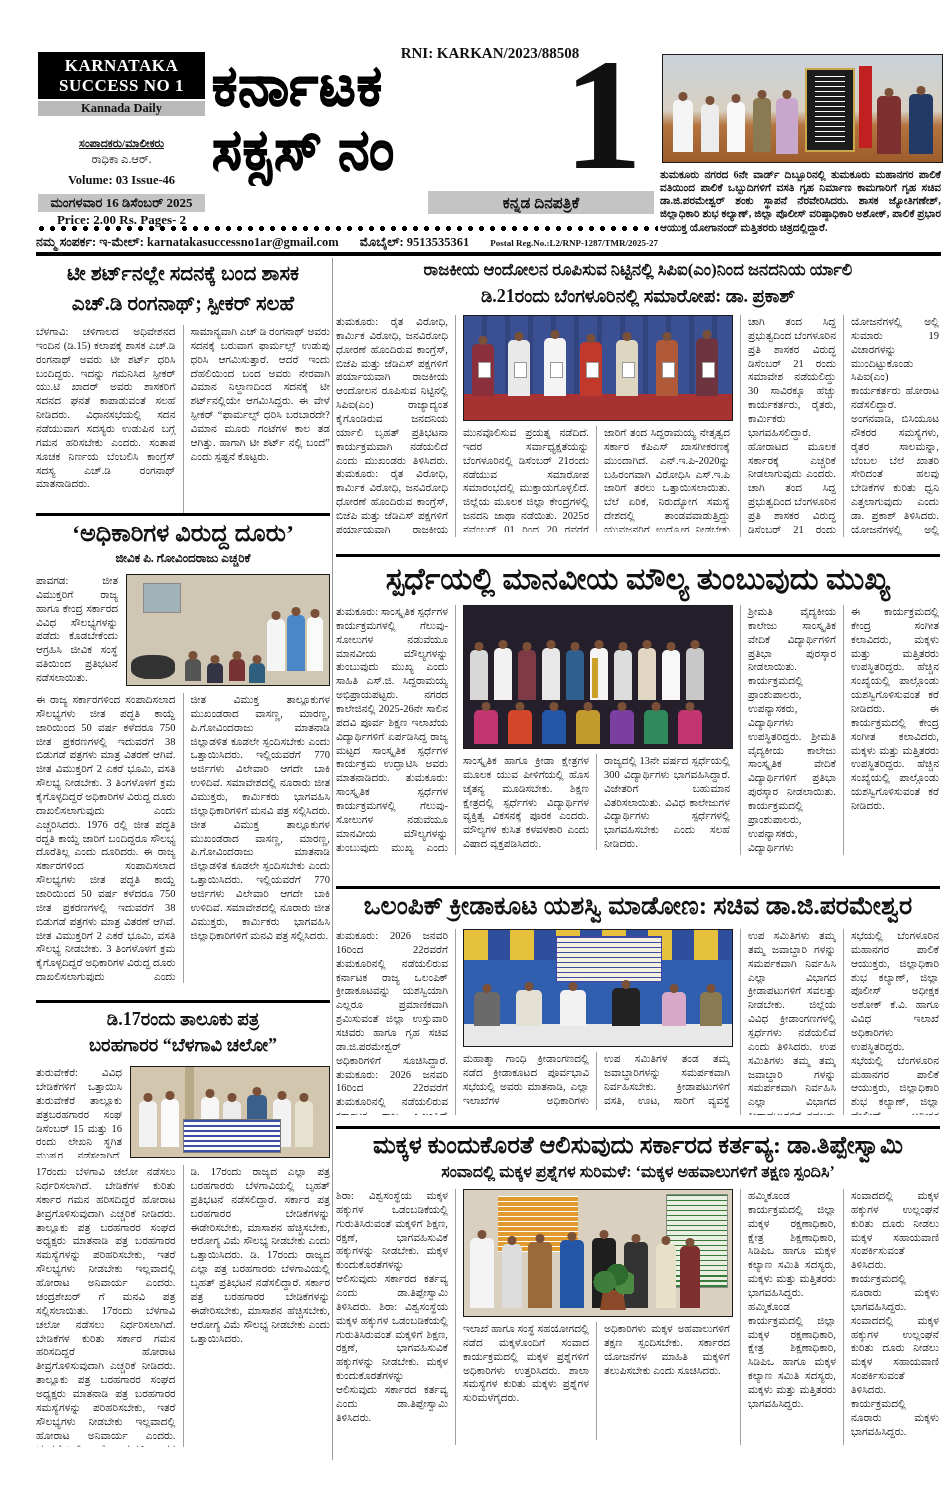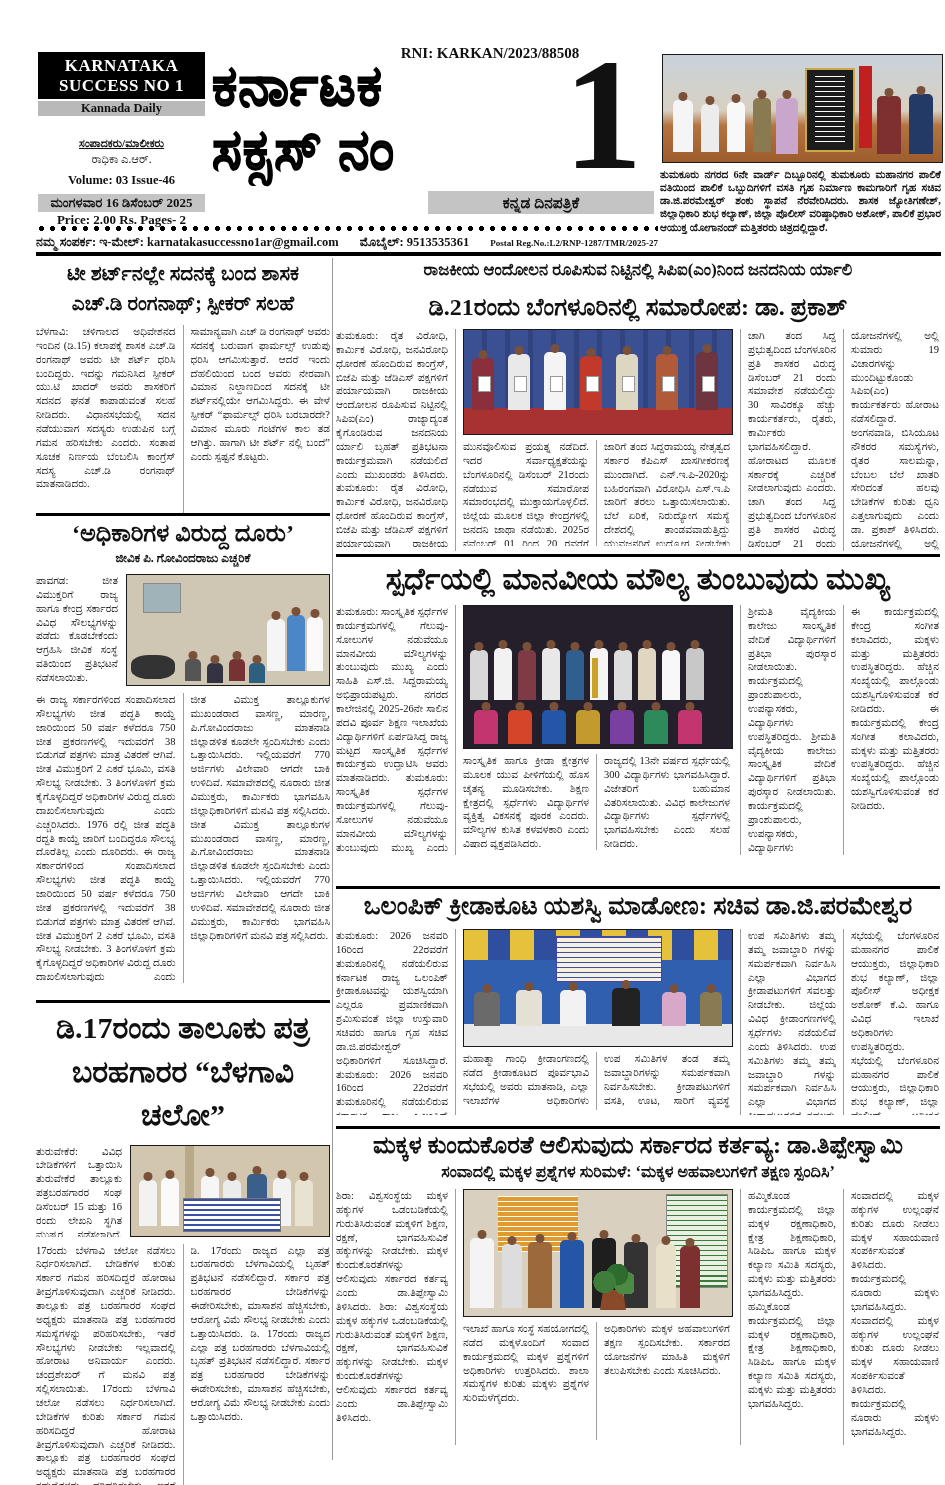--- a/index.html
+++ b/index.html
@@ -128,21 +128,21 @@
       </div>
     </div>
     <div class="cols" style="margin-top:7px;height:290px;">
       <div class="bodytxt" style="width:140px;height:290px;">ಈ ರಾಜ್ಯ ಸರ್ಕಾರಗಳಿಂದ ಸಂಪಾದಿಸಲಾದ ಸೌಲಭ್ಯಗಳು ಜೀತ ಪದ್ಧತಿ ಕಾಯ್ದೆ ಜಾರಿಯಿಂದ 50 ವರ್ಷ ಕಳೆದರೂ 750 ಜೀತ ಪ್ರಕರಣಗಳಲ್ಲಿ ಇದುವರೆಗೆ 38 ಬಿಡುಗಡೆ ಪತ್ರಗಳು ಮಾತ್ರ ವಿತರಣೆ ಆಗಿವೆ. ಜೀತ ವಿಮುಕ್ತರಿಗೆ 2 ಎಕರೆ ಭೂಮಿ, ವಸತಿ ಸೌಲಭ್ಯ ನೀಡಬೇಕು. 3 ತಿಂಗಳೊಳಗೆ ಕ್ರಮ ಕೈಗೊಳ್ಳದಿದ್ದರೆ ಅಧಿಕಾರಿಗಳ ವಿರುದ್ದ ದೂರು ದಾಖಲಿಸಲಾಗುವುದು ಎಂದು ಎಚ್ಚರಿಸಿದರು. 1976 ರಲ್ಲಿ ಜೀತ ಪದ್ಧತಿ ರದ್ದತಿ ಕಾಯ್ದೆ ಜಾರಿಗೆ ಬಂದಿದ್ದರೂ ಸೌಲಭ್ಯ ದೊರೆತಿಲ್ಲ ಎಂದು ದೂರಿದರು. ಈ ರಾಜ್ಯ ಸರ್ಕಾರಗಳಿಂದ ಸಂಪಾದಿಸಲಾದ ಸೌಲಭ್ಯಗಳು ಜೀತ ಪದ್ಧತಿ ಕಾಯ್ದೆ ಜಾರಿಯಿಂದ 50 ವರ್ಷ ಕಳೆದರೂ 750 ಜೀತ ಪ್ರಕರಣಗಳಲ್ಲಿ ಇದುವರೆಗೆ 38 ಬಿಡುಗಡೆ ಪತ್ರಗಳು ಮಾತ್ರ ವಿತರಣೆ ಆಗಿವೆ. ಜೀತ ವಿಮುಕ್ತರಿಗೆ 2 ಎಕರೆ ಭೂಮಿ, ವಸತಿ ಸೌಲಭ್ಯ ನೀಡಬೇಕು. 3 ತಿಂಗಳೊಳಗೆ ಕ್ರಮ ಕೈಗೊಳ್ಳದಿದ್ದರೆ ಅಧಿಕಾರಿಗಳ ವಿರುದ್ದ ದೂರು ದಾಖಲಿಸಲಾಗುವುದು ಎಂದು ಎಚ್ಚರಿಸಿದರು. 1976 ರಲ್ಲಿ ಜೀತ ಪದ್ಧತಿ ರದ್ದತಿ ಕಾಯ್ದೆ ಜಾರಿಗೆ ಬಂದಿದ್ದರೂ ಸೌಲಭ್ಯ ದೊರೆತಿಲ್ಲ ಎಂದು ದೂರಿದರು.</div>
       <div class="bodytxt" style="width:140px;height:290px;">ಜೀತ ವಿಮುಕ್ತ ತಾಲ್ಲೂಕುಗಳ ಮುಖಂಡರಾದ ವಾಸಣ್ಣ, ಮಾರಣ್ಣ, ಪಿ.ಗೋವಿಂದರಾಜು ಮಾತನಾಡಿ ಜಿಲ್ಲಾಡಳಿತ ಕೂಡಲೇ ಸ್ಪಂದಿಸಬೇಕು ಎಂದು ಒತ್ತಾಯಿಸಿದರು. ಇಲ್ಲಿಯವರೆಗೆ 770 ಅರ್ಜಿಗಳು ವಿಲೇವಾರಿ ಆಗದೇ ಬಾಕಿ ಉಳಿದಿವೆ. ಸಮಾವೇಶದಲ್ಲಿ ನೂರಾರು ಜೀತ ವಿಮುಕ್ತರು, ಕಾರ್ಮಿಕರು ಭಾಗವಹಿಸಿ ಜಿಲ್ಲಾಧಿಕಾರಿಗಳಿಗೆ ಮನವಿ ಪತ್ರ ಸಲ್ಲಿಸಿದರು. ಜೀತ ವಿಮುಕ್ತ ತಾಲ್ಲೂಕುಗಳ ಮುಖಂಡರಾದ ವಾಸಣ್ಣ, ಮಾರಣ್ಣ, ಪಿ.ಗೋವಿಂದರಾಜು ಮಾತನಾಡಿ ಜಿಲ್ಲಾಡಳಿತ ಕೂಡಲೇ ಸ್ಪಂದಿಸಬೇಕು ಎಂದು ಒತ್ತಾಯಿಸಿದರು. ಇಲ್ಲಿಯವರೆಗೆ 770 ಅರ್ಜಿಗಳು ವಿಲೇವಾರಿ ಆಗದೇ ಬಾಕಿ ಉಳಿದಿವೆ. ಸಮಾವೇಶದಲ್ಲಿ ನೂರಾರು ಜೀತ ವಿಮುಕ್ತರು, ಕಾರ್ಮಿಕರು ಭಾಗವಹಿಸಿ ಜಿಲ್ಲಾಧಿಕಾರಿಗಳಿಗೆ ಮನವಿ ಪತ್ರ ಸಲ್ಲಿಸಿದರು.</div>
     </div>
   </div>
   <div class="abs hrule" style="left:36px;top:1000px;width:294px;"></div>
 
   <div class="abs" style="left:36px;top:1006px;width:294px;">
-    <div class="ctr bold" style="font-size:30px;line-height:1.45;">
+    <div class="ctr bold" style="font-size:18px;line-height:1.45;">
       <div>ಡಿ.17ರಂದು ತಾಲೂಕು ಪತ್ರ</div>
       <div>ಬರಹಗಾರರ “ಬೆಳಗಾವಿ ಚಲೋ”</div>
     </div>
     <div style="display:flex;margin-top:8px;">
       <div class="bodytxt" style="width:86px;height:92px;">ತುರುವೇಕೆರೆ: ವಿವಿಧ ಬೇಡಿಕೆಗಳಿಗೆ ಒತ್ತಾಯಿಸಿ ತುರುವೇಕೆರೆ ತಾಲ್ಲೂಕು ಪತ್ರಬರಹಗಾರರ ಸಂಘ ಡಿಸೆಂಬರ್ 15 ಮತ್ತು 16 ರಂದು ಲೇಖನಿ ಸ್ಥಗಿತ ಮುಷ್ಕರ ನಡೆಸಲಾಗಿದೆ. ಡಿಸೆಂಬರ್</div>
       <div class="photo" style="margin-left:8px;width:198px;height:90px;background:#d2c6ae;flex-shrink:0;">
         <div class="abs" style="left:54px;top:0;width:9px;height:56px;background:#b8a988;"></div>
         <div class="fig" style="left:8px;bottom:10px;width:18px;height:46px;background:#f2f2f2;"></div>
         <div class="fig" style="left:30px;bottom:10px;width:18px;height:48px;background:#fafafa;"></div>
         <div class="fig" style="left:70px;bottom:10px;width:18px;height:50px;background:#f6f6f6;"></div>
@@ -154,21 +154,21 @@
       </div>
     </div>
     <div class="cols" style="margin-top:7px;height:282px;">
       <div class="bodytxt" style="width:140px;height:282px;">17ರಂದು ಬೆಳಗಾವಿ ಚಲೋ ನಡೆಸಲು ನಿರ್ಧರಿಸಲಾಗಿದೆ. ಬೇಡಿಕೆಗಳ ಕುರಿತು ಸರ್ಕಾರ ಗಮನ ಹರಿಸದಿದ್ದರೆ ಹೋರಾಟ ತೀವ್ರಗೊಳಿಸುವುದಾಗಿ ಎಚ್ಚರಿಕೆ ನೀಡಿದರು. ತಾಲ್ಲೂಕು ಪತ್ರ ಬರಹಗಾರರ ಸಂಘದ ಅಧ್ಯಕ್ಷರು ಮಾತನಾಡಿ ಪತ್ರ ಬರಹಗಾರರ ಸಮಸ್ಯೆಗಳನ್ನು ಪರಿಹರಿಸಬೇಕು, ಇತರೆ ಸೌಲಭ್ಯಗಳು ನೀಡಬೇಕು ಇಲ್ಲವಾದಲ್ಲಿ ಹೋರಾಟ ಅನಿವಾರ್ಯ ಎಂದರು. ಚಂದ್ರಶೇಖರ್ ಗೆ ಮನವಿ ಪತ್ರ ಸಲ್ಲಿಸಲಾಯಿತು. 17ರಂದು ಬೆಳಗಾವಿ ಚಲೋ ನಡೆಸಲು ನಿರ್ಧರಿಸಲಾಗಿದೆ. ಬೇಡಿಕೆಗಳ ಕುರಿತು ಸರ್ಕಾರ ಗಮನ ಹರಿಸದಿದ್ದರೆ ಹೋರಾಟ ತೀವ್ರಗೊಳಿಸುವುದಾಗಿ ಎಚ್ಚರಿಕೆ ನೀಡಿದರು. ತಾಲ್ಲೂಕು ಪತ್ರ ಬರಹಗಾರರ ಸಂಘದ ಅಧ್ಯಕ್ಷರು ಮಾತನಾಡಿ ಪತ್ರ ಬರಹಗಾರರ ಸಮಸ್ಯೆಗಳನ್ನು ಪರಿಹರಿಸಬೇಕು, ಇತರೆ ಸೌಲಭ್ಯಗಳು ನೀಡಬೇಕು ಇಲ್ಲವಾದಲ್ಲಿ ಹೋರಾಟ ಅನಿವಾರ್ಯ ಎಂದರು. ಚಂದ್ರಶೇಖರ್ ಗೆ ಮನವಿ ಪತ್ರ ಸಲ್ಲಿಸಲಾಯಿತು.</div>
       <div class="bodytxt" style="width:140px;height:282px;">ಡಿ. 17ರಂದು ರಾಜ್ಯದ ಎಲ್ಲಾ ಪತ್ರ ಬರಹಗಾರರು ಬೆಳಗಾವಿಯಲ್ಲಿ ಬೃಹತ್ ಪ್ರತಿಭಟನೆ ನಡೆಸಲಿದ್ದಾರೆ. ಸರ್ಕಾರ ಪತ್ರ ಬರಹಗಾರರ ಬೇಡಿಕೆಗಳನ್ನು ಈಡೇರಿಸಬೇಕು, ಮಾಸಾಶನ ಹೆಚ್ಚಿಸಬೇಕು, ಆರೋಗ್ಯ ವಿಮೆ ಸೌಲಭ್ಯ ನೀಡಬೇಕು ಎಂದು ಒತ್ತಾಯಿಸಿದರು. ಡಿ. 17ರಂದು ರಾಜ್ಯದ ಎಲ್ಲಾ ಪತ್ರ ಬರಹಗಾರರು ಬೆಳಗಾವಿಯಲ್ಲಿ ಬೃಹತ್ ಪ್ರತಿಭಟನೆ ನಡೆಸಲಿದ್ದಾರೆ. ಸರ್ಕಾರ ಪತ್ರ ಬರಹಗಾರರ ಬೇಡಿಕೆಗಳನ್ನು ಈಡೇರಿಸಬೇಕು, ಮಾಸಾಶನ ಹೆಚ್ಚಿಸಬೇಕು, ಆರೋಗ್ಯ ವಿಮೆ ಸೌಲಭ್ಯ ನೀಡಬೇಕು ಎಂದು ಒತ್ತಾಯಿಸಿದರು.</div>
     </div>
   </div>
 
   <div class="abs" style="left:336px;top:260px;width:604px;">
     <div class="ctr bold" style="font-size:16.5px;">ರಾಜಕೀಯ ಆಂದೋಲನ ರೂಪಿಸುವ ನಿಟ್ಟಿನಲ್ಲಿ ಸಿಪಿಐ(ಎಂ)ನಿಂದ ಜನದನಿಯ ರ್ಯಾಲಿ</div>
-    <div class="ctr bold" style="font-size:24px;margin-top:14px;">ಡಿ.21ರಂದು ಬೆಂಗಳೂರಿನಲ್ಲಿ ಸಮಾರೋಪ: ಡಾ. ಪ್ರಕಾಶ್</div>
+    <div class="ctr bold" style="font-size:18px;margin-top:6px;">ಡಿ.21ರಂದು ಬೆಂಗಳೂರಿನಲ್ಲಿ ಸಮಾರೋಪ: ಡಾ. ಪ್ರಕಾಶ್</div>
     <div class="cols" style="margin-top:8px;height:222px;">
       <div class="bodytxt" style="width:112px;height:222px;">ತುಮಕೂರು: ರೈತ ವಿರೋಧಿ, ಕಾರ್ಮಿಕ ವಿರೋಧಿ, ಜನವಿರೋಧಿ ಧೋರಣೆ ಹೊಂದಿರುವ ಕಾಂಗ್ರೆಸ್, ಬಿಜೆಪಿ ಮತ್ತು ಜೆಡಿಎಸ್ ಪಕ್ಷಗಳಿಗೆ ಪರ್ಯಾಯವಾಗಿ ರಾಜಕೀಯ ಆಂದೋಲನ ರೂಪಿಸುವ ನಿಟ್ಟಿನಲ್ಲಿ ಸಿಪಿಐ(ಎಂ) ರಾಜ್ಯಾದ್ಯಂತ ಕೈಗೊಂಡಿರುವ ಜನದನಿಯ ರ್ಯಾಲಿ ಬೃಹತ್ ಪ್ರತಿಭಟನಾ ಕಾರ್ಯಕ್ರಮವಾಗಿ ನಡೆಯಲಿದೆ ಎಂದು ಮುಖಂಡರು ತಿಳಿಸಿದರು. ತುಮಕೂರು: ರೈತ ವಿರೋಧಿ, ಕಾರ್ಮಿಕ ವಿರೋಧಿ, ಜನವಿರೋಧಿ ಧೋರಣೆ ಹೊಂದಿರುವ ಕಾಂಗ್ರೆಸ್, ಬಿಜೆಪಿ ಮತ್ತು ಜೆಡಿಎಸ್ ಪಕ್ಷಗಳಿಗೆ ಪರ್ಯಾಯವಾಗಿ ರಾಜಕೀಯ ಆಂದೋಲನ ರೂಪಿಸುವ ನಿಟ್ಟಿನಲ್ಲಿ ಸಿಪಿಐ(ಎಂ) ರಾಜ್ಯಾದ್ಯಂತ ಕೈಗೊಂಡಿರುವ ಜನದನಿಯ ರ್ಯಾಲಿ ಬೃಹತ್ ಪ್ರತಿಭಟನಾ ಕಾರ್ಯಕ್ರಮವಾಗಿ ನಡೆಯಲಿದೆ ಎಂದು ಮುಖಂಡರು ತಿಳಿಸಿದರು.</div>
       <div style="width:270px;">
         <div class="photo" style="width:268px;height:104px;background:repeating-linear-gradient(90deg,#3b4f93 0 18px,#324480 18px 23px);">
           <div class="abs" style="left:0;bottom:0;width:100%;height:26px;background:#a83232;"></div>
           <div class="fig" style="left:8px;bottom:24px;width:22px;height:52px;background:#8c2f3c;"></div>
           <div class="fig" style="left:44px;bottom:24px;width:22px;height:56px;background:#e9e9e9;"></div>
           <div class="fig" style="left:80px;bottom:24px;width:22px;height:58px;background:#f4f4f4;"></div>
           <div class="fig" style="left:116px;bottom:24px;width:22px;height:54px;background:#c0392b;"></div>
           <div class="fig" style="left:152px;bottom:24px;width:22px;height:56px;background:#ddd7c2;"></div>

